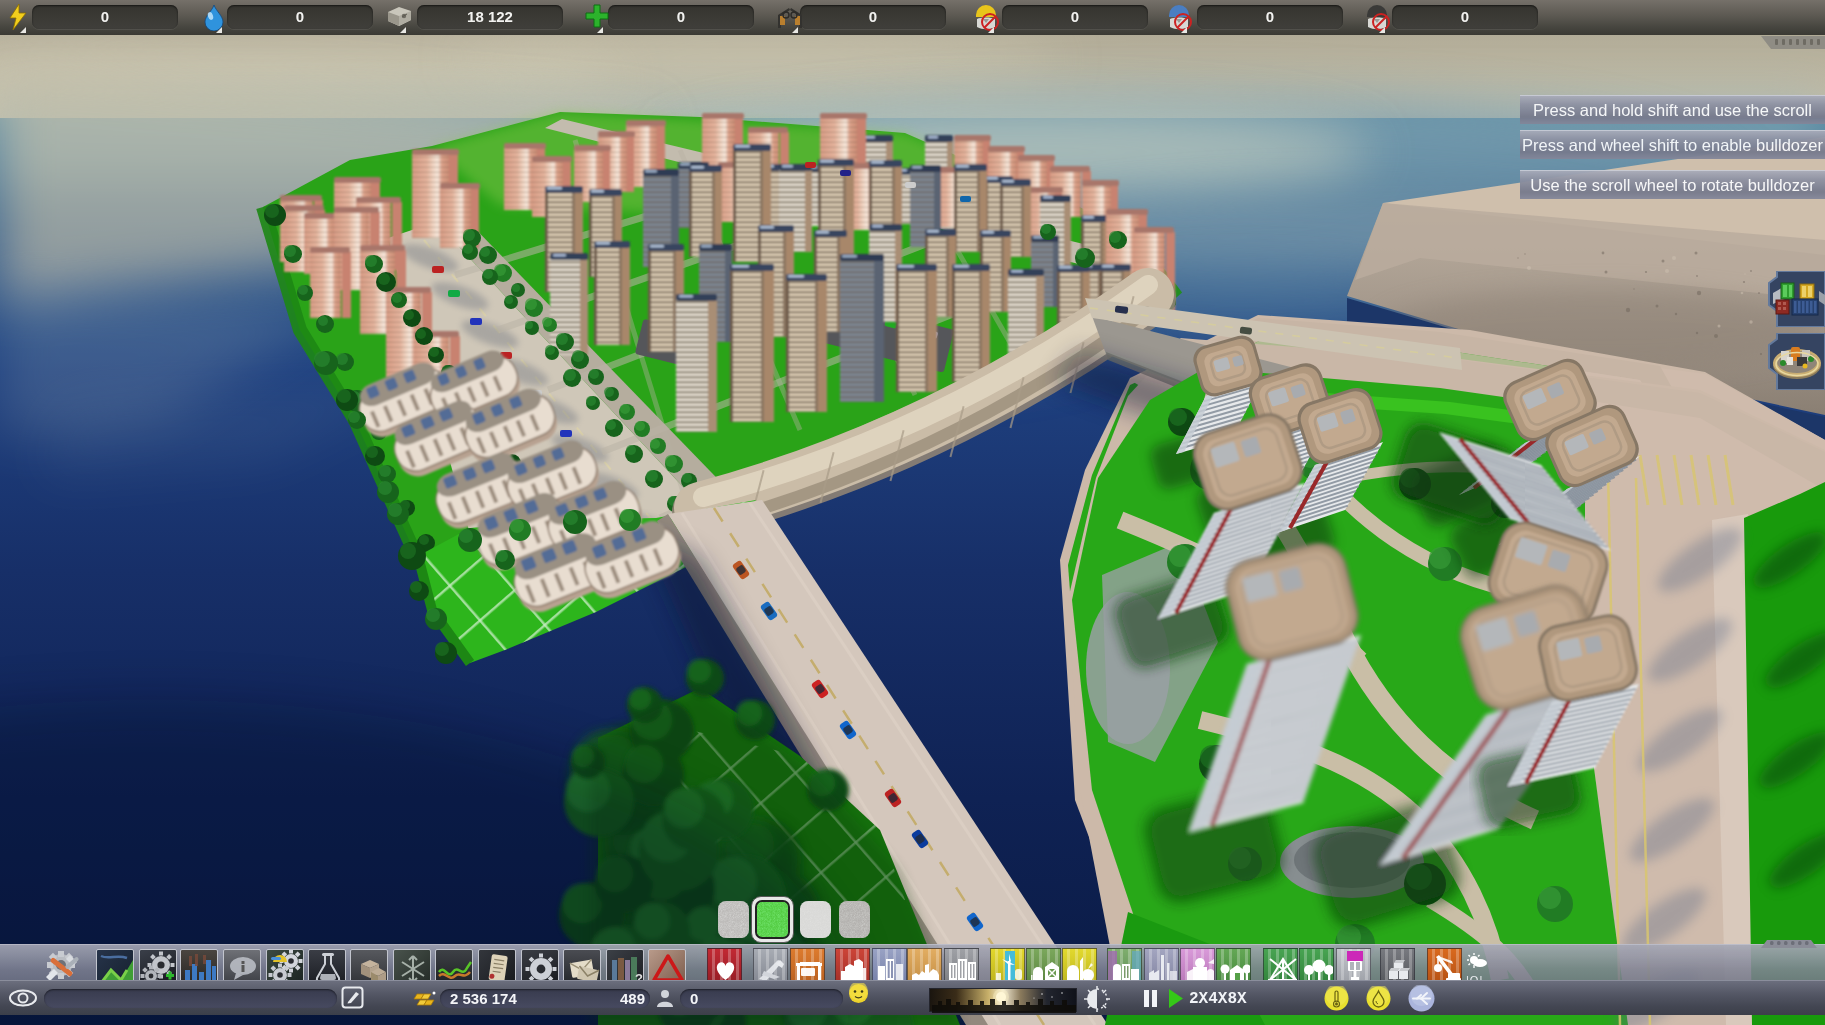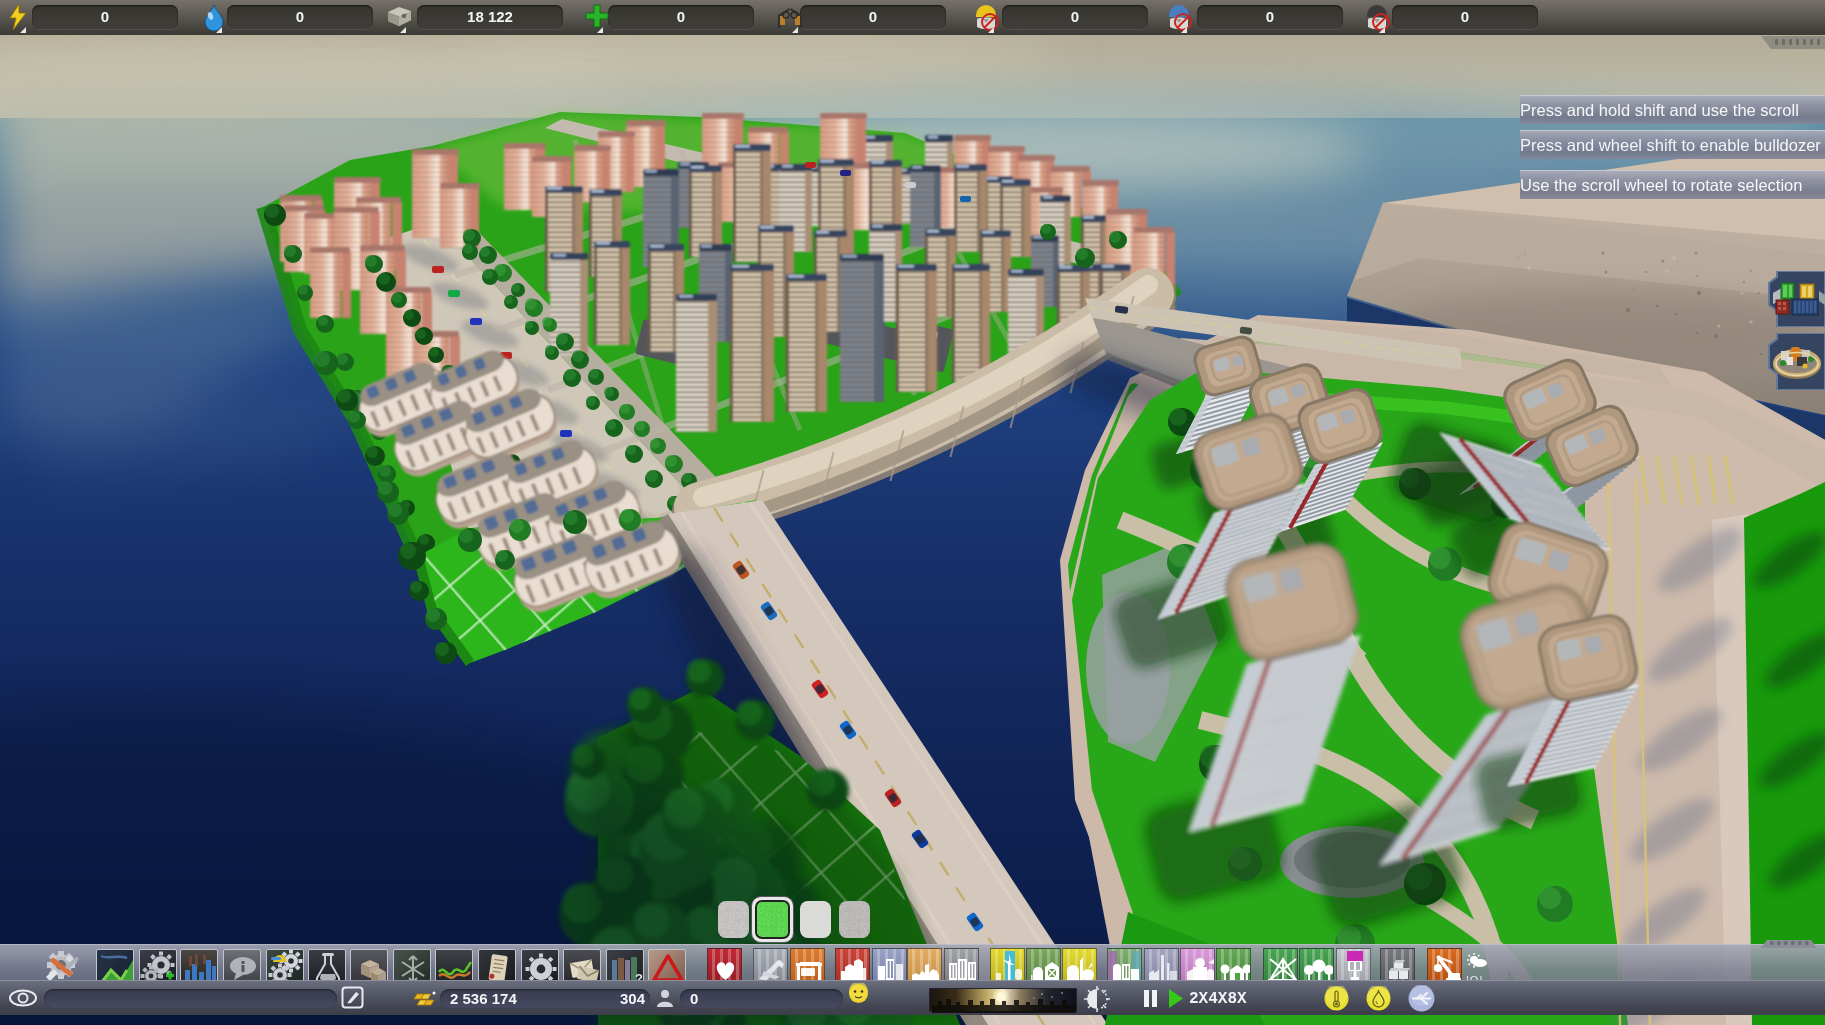--- a/index.html
+++ b/index.html
@@ -2,21 +2,21 @@
 <html><head><meta charset="utf-8"><style>
 *{margin:0;padding:0;box-sizing:border-box}
 body{width:1825px;height:1025px;overflow:hidden;font-family:"Liberation Sans",sans-serif;background:#16316b;position:relative}
 #scene{position:absolute;left:0;top:0}
 .topbar{position:absolute;left:0;top:0;width:1825px;height:35px;background:linear-gradient(180deg,#757069 0%,#5c5952 45%,#45443e 80%,#3b3a34 100%)}
 .tfield{position:absolute;top:5px;width:146px;height:24px;background:linear-gradient(180deg,#35342f,#403f3b);border-radius:7px;box-shadow:inset 0 1px 2px rgba(0,0,0,0.6),0 1px 0 rgba(255,255,255,0.08)}
 .tfield span{display:block;text-align:center;line-height:24px;color:#f2f2f0;font-size:15px;font-weight:bold}
 .ticon{position:absolute;top:3px;width:28px;height:28px}
 .tcorner{position:absolute;top:27px;width:0;height:0;border-left:6px solid transparent;border-bottom:6px solid #e8e8e4}
 .toptab{position:absolute;left:1761px;top:35px}
-.tip{position:absolute;left:1520px;width:305px;height:29px;background:linear-gradient(180deg,#a8abb9 0%,#8e92a3 30%,#75798c 75%,#84879a 100%);opacity:0.94;border-top:1px solid #c9ccd6;text-align:left;line-height:29px;color:#fafbfd;font-size:16.5px;white-space:nowrap}
+.tip{position:absolute;left:1520px;width:305px;height:29px;background:linear-gradient(180deg,#a8abb9 0%,#8e92a3 30%,#75798c 75%,#84879a 100%);opacity:0.94;border-top:1px solid #c9ccd6;text-align:center;line-height:29px;color:#fafbfd;font-size:16.5px;white-space:nowrap}
 .rbtn{position:absolute;left:1767px;width:58px}
 .swatches{position:absolute;left:718px;top:901px;width:160px;height:38px}
 .sw{position:absolute;top:0;width:31px;height:37px;border-radius:8px;overflow:hidden}
 .swsel{position:absolute;top:-5px;width:43px;height:47px;background:#e8e8e8;border-radius:10px;border:1px solid #555;padding:3px}
 .swg{width:35px;height:39px;background:#4fc83c;border-radius:7px;border:2px solid #222;overflow:hidden}
 .toolbar{position:absolute;left:0;top:944px;width:1825px;height:46px;background:linear-gradient(180deg,rgba(165,167,181,0.92),rgba(128,131,148,0.88) 55%,rgba(110,113,130,0.88));border-top:1px solid rgba(215,217,226,0.7)}
 .dico{position:absolute;top:4px;width:38px;height:38px;border:1px solid #c2c5ce;border-radius:2px;overflow:hidden}
 .dico.nob{border:none;background:none!important}
 .ctile{position:absolute;top:3px;width:35px;height:41px;border:1px solid rgba(40,42,50,0.6);overflow:hidden}
 .statusbar{position:absolute;left:0;top:980px;width:1825px;height:35px;background:linear-gradient(180deg,#6b6e7d 0%,#535664 40%,#434652 75%,#3c3f4a 100%);border-top:1px solid #8b8e9c}
@@ -1435,21 +1435,21 @@
       <circle cx="575" cy="522" r="12" fill="#17641c"></circle>
       <circle cx="571" cy="518" r="7" fill="#2a8630" opacity="0.7"></circle>
       <circle cx="630" cy="520" r="11" fill="#217c24"></circle>
       <circle cx="627" cy="516" r="7" fill="#389a38" opacity="0.7"></circle>
       <circle cx="505" cy="560" r="10" fill="#17641c"></circle>
       <circle cx="502" cy="556" r="6" fill="#2a8630" opacity="0.7"></circle>
       <ellipse cx="150" cy="1000" rx="700" ry="300" fill="#050d28" opacity="0.3" filter="url(#b25)"></ellipse>
     </svg></div>
 <div class="tip" style="top:95px">Press and hold shift and use the scroll</div>
 <div class="tip" style="top:130px">Press and wheel shift to enable bulldozer</div>
-<div class="tip" style="top:170px">Use the scroll wheel to rotate selection</div>
+<div class="tip" style="top:170px">Use the scroll wheel to rotate bulldozer</div>
 <div class="rbtn" style="top:271px"><svg width="58" height="56" viewBox="0 0 58 56">
 <path d="M10 0 L58 0 L58 56 L10 56 L10 40 L2 34 L2 12 L10 6 Z" fill="#354461" stroke="#63799c" stroke-width="2"></path>
 <path d="M6 22 L18 15 L18 28 L6 33 Z" fill="#b8bcc2"></path>
       <path d="M52 20 L58 24 L58 34 L52 30 Z" fill="#9aa0a8"></path>
 <rect x="14" y="12" width="13" height="16" fill="#2f9e2f" stroke="#1a5c1a"></rect>
       <rect x="16" y="14" width="4" height="12" fill="#5ccc5c"></rect>
       <rect x="22" y="14" width="3" height="12" fill="#5ccc5c"></rect>
 <rect x="33" y="13" width="14" height="15" fill="#d4a722" stroke="#8a6a10"></rect>
       <rect x="35" y="15" width="4" height="11" fill="#ecd06a"></rect>
       <rect x="41" y="15" width="4" height="11" fill="#ecd06a"></rect>
@@ -2079,21 +2079,21 @@
         <g fill="#e8b51d" stroke="#a87a08" stroke-width="0.8">
           <path d="M3 10 L6 5 L13 5 L10 10 Z"></path>
           <path d="M10 10 L13 5 L20 5 L17 10 Z" fill="#f2cb3a"></path>
           <path d="M6 16 L9 11 L16 11 L13 16 Z" fill="#f2cb3a"></path>
           <path d="M13 16 L16 11 L23 11 L20 16 Z"></path>
         </g>
         <circle cx="23" cy="4" r="1.5" fill="#fff"></circle>
       </svg></div>
     <div class="sfield" style="left:440px;width:210px"></div>
     <div class="stext" style="left:450px">2 536 174</div>
-    <div class="stext" style="left:600px;width:45px;text-align:right">304</div>
+    <div class="stext" style="left:600px;width:45px;text-align:right">489</div>
     <div style="position:absolute;left:655px;top:7px"><svg width="20" height="20" viewBox="0 0 20 20">
         <circle cx="10" cy="6" r="4" fill="#d2d5db"></circle>
         <path d="M2 19 C2 12 18 12 18 19 Z" fill="#d2d5db"></path>
       </svg></div>
     <div class="sfield" style="left:680px;width:163px"></div>
     <div class="stext" style="left:690px">0</div>
     <div style="position:absolute;left:847px;top:1000px;"></div>
     <div style="position:absolute;left:848px;top:2px"><svg width="21" height="21" viewBox="0 0 21 21">
         <circle cx="10.5" cy="10.5" r="9.5" fill="#ecd22c"></circle>
         <circle cx="10.5" cy="8" r="9.5" fill="#f6e24a" opacity="0.6"></circle>

